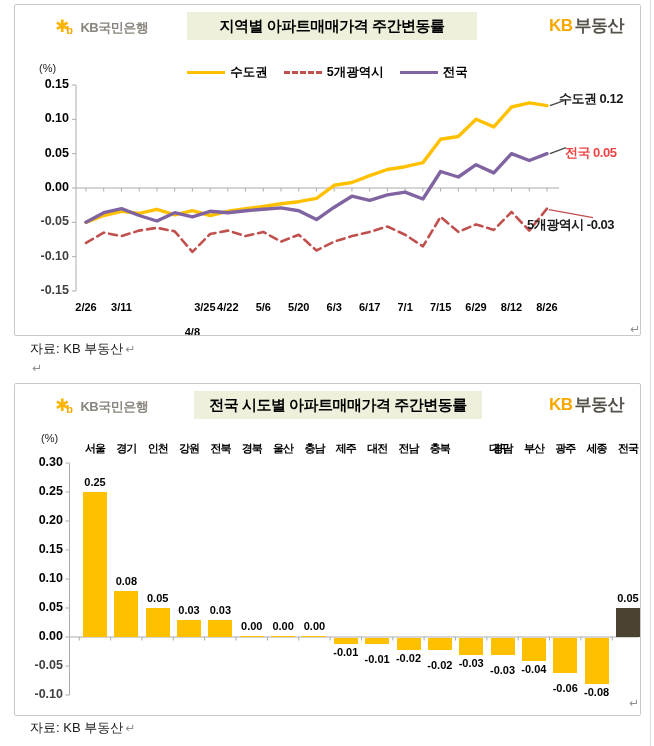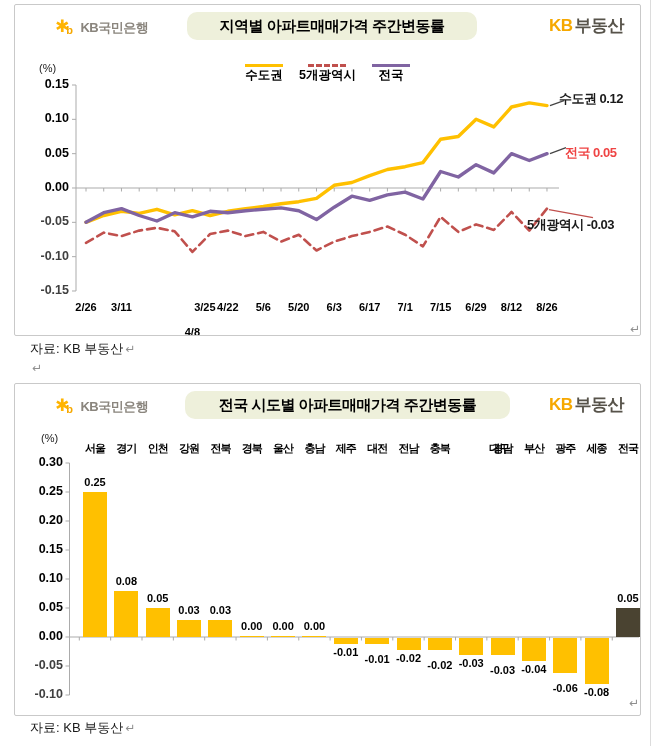--- a/index.html
+++ b/index.html
@@ -8,32 +8,32 @@
   .page-edge{position:absolute;left:650px;top:0;width:1px;height:746px;background:#dcdcdc;}
   .chart-box{position:absolute;left:14px;width:625px;background:#fff;
              border:1px solid #c9c9c9;border-radius:2px;overflow:hidden;}
   #box1{top:4px;height:330px;}
   #box2{top:383px;height:331px;}
   .logo{position:absolute;left:16px;top:11px;white-space:nowrap;margin-left:24px;}
   .star{color:#FFB400;font-size:17px;font-weight:700;}
   .star-b{color:#F6A800;font-size:11px;font-weight:700;position:relative;left:-3px;top:2px;}
   .bank{color:#8A857D;font-size:13px;font-weight:700;letter-spacing:-0.5px;}
   .title{position:absolute;top:7px;height:28px;line-height:28px;background:#EEF0DB;
-         text-align:center;font-weight:700;font-size:15px;letter-spacing:-0.5px;border-radius:10px;}
+         text-align:center;font-weight:700;font-size:15px;letter-spacing:-0.5px;}
   #box1 .title{left:172px;width:290px;}
-  #box2 .title{left:170px;width:325px;}
+  #box2 .title{left:179px;width:288px;}
   .brandmark{position:absolute;right:16px;top:9px;font-size:17px;white-space:nowrap;letter-spacing:-0.5px;}
   .bkb{color:#F6A800;font-weight:800;}
   .bnm{color:#57534A;font-weight:700;margin-left:2px;}
   .pct{position:absolute;font-size:11px;color:#222;}
   #box1 .pct{left:24px;top:57px;}
   #box2 .pct{left:26px;top:48px;}
   .legend{position:absolute;left:0;right:0;top:59px;display:flex;justify-content:center;
           gap:16px;font-size:12.5px;font-weight:600;align-items:center;}
-  .lg-item{display:flex;align-items:center;flex-direction:column;}
+  .lg-item{display:flex;align-items:center;gap:5px;}
   .sw{display:inline-block;width:38px;height:0;border-top-style:solid;border-top-width:3.5px;}
   .sw.dashed{border-top-style:dashed;border-top-width:3px;}
   .ylab{position:absolute;width:42px;text-align:right;font-size:12.5px;font-weight:700;}
   #box1 .ylab{left:12px;}
   #box2 .ylab{left:8px;width:40px;}
   .neg{color:#404040;}
   .xlab{position:absolute;width:36px;text-align:center;font-size:11px;font-weight:700;}
   .cat{position:absolute;width:30px;text-align:center;font-size:11px;font-weight:600;letter-spacing:-1px;}
   .bar{position:absolute;width:24px;}
   .vlab{position:absolute;width:36px;text-align:center;font-size:11px;font-weight:600;white-space:nowrap;}

